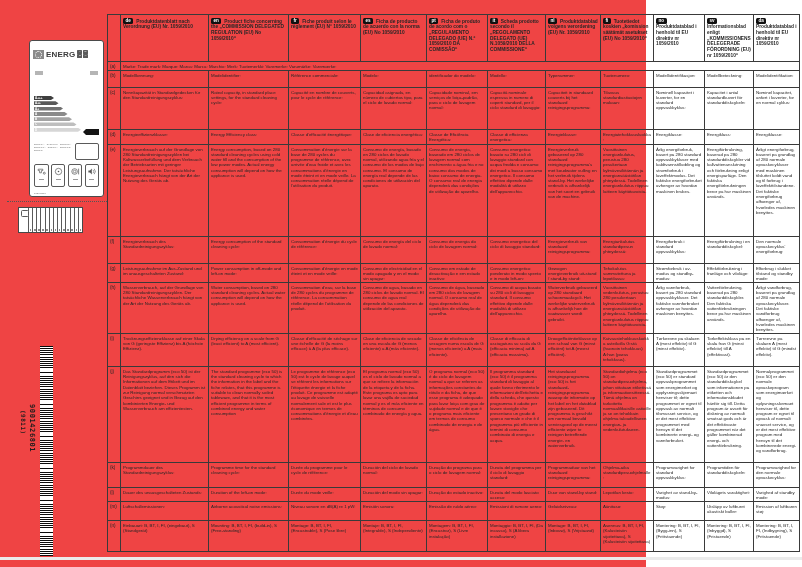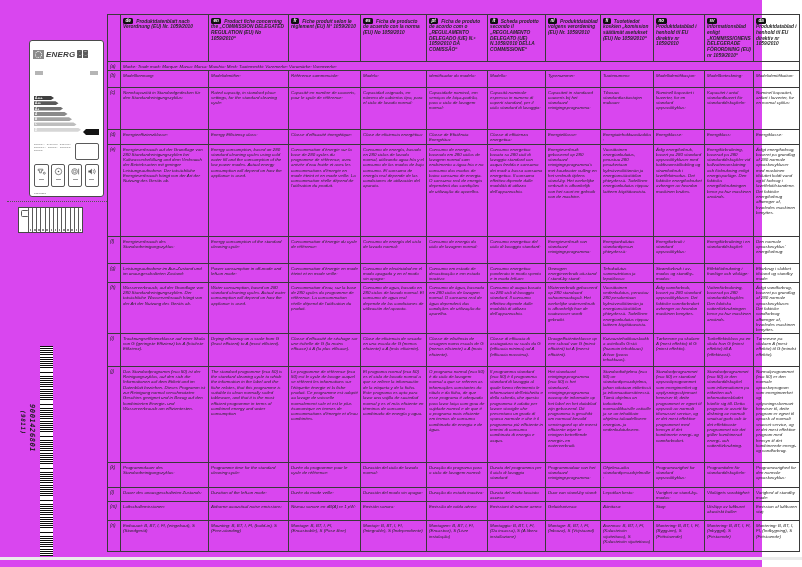--- a/index.html
+++ b/index.html
@@ -1,17 +1,17 @@
 <!DOCTYPE html>
 <html><head>
 <meta charset="utf-8">
 <style>
   html,body{margin:0;padding:0;}
   body{width:802px;height:567px;background:#ffffff;font-family:"Liberation Sans",sans-serif;overflow:hidden;}
-  .page{position:relative;width:762px;height:567px;background:#d946ef;font-style:italic;}
+  .page{position:relative;width:646px;height:567px;background:#ef4444;}
 
   
   table.fiche{position:absolute;left:107px;top:14px;width:692px;border-collapse:collapse;table-layout:fixed;font-size:4.4px;line-height:1.2;color:#262626;}
   table.fiche td,table.fiche th{border:0.7px solid #3a3a3a;vertical-align:top;text-align:left;padding:1.5px 2px 1px 2px;overflow:hidden;overflow-wrap:break-word;font-weight:normal;}
   table.fiche thead th{font-weight:bold;font-size:4.8px;padding:2.5px 2px;}
   .chip{display:inline-block;background:#111;color:#fff;border-radius:1.5px;padding:0.5px 2.5px;font-size:4.6px;font-weight:bold;margin-right:1.5px;}
   .htitle{font-weight:bold;}
   td.rowlabel{font-size:4.6px;padding:1.5px 1px;}
 
   

